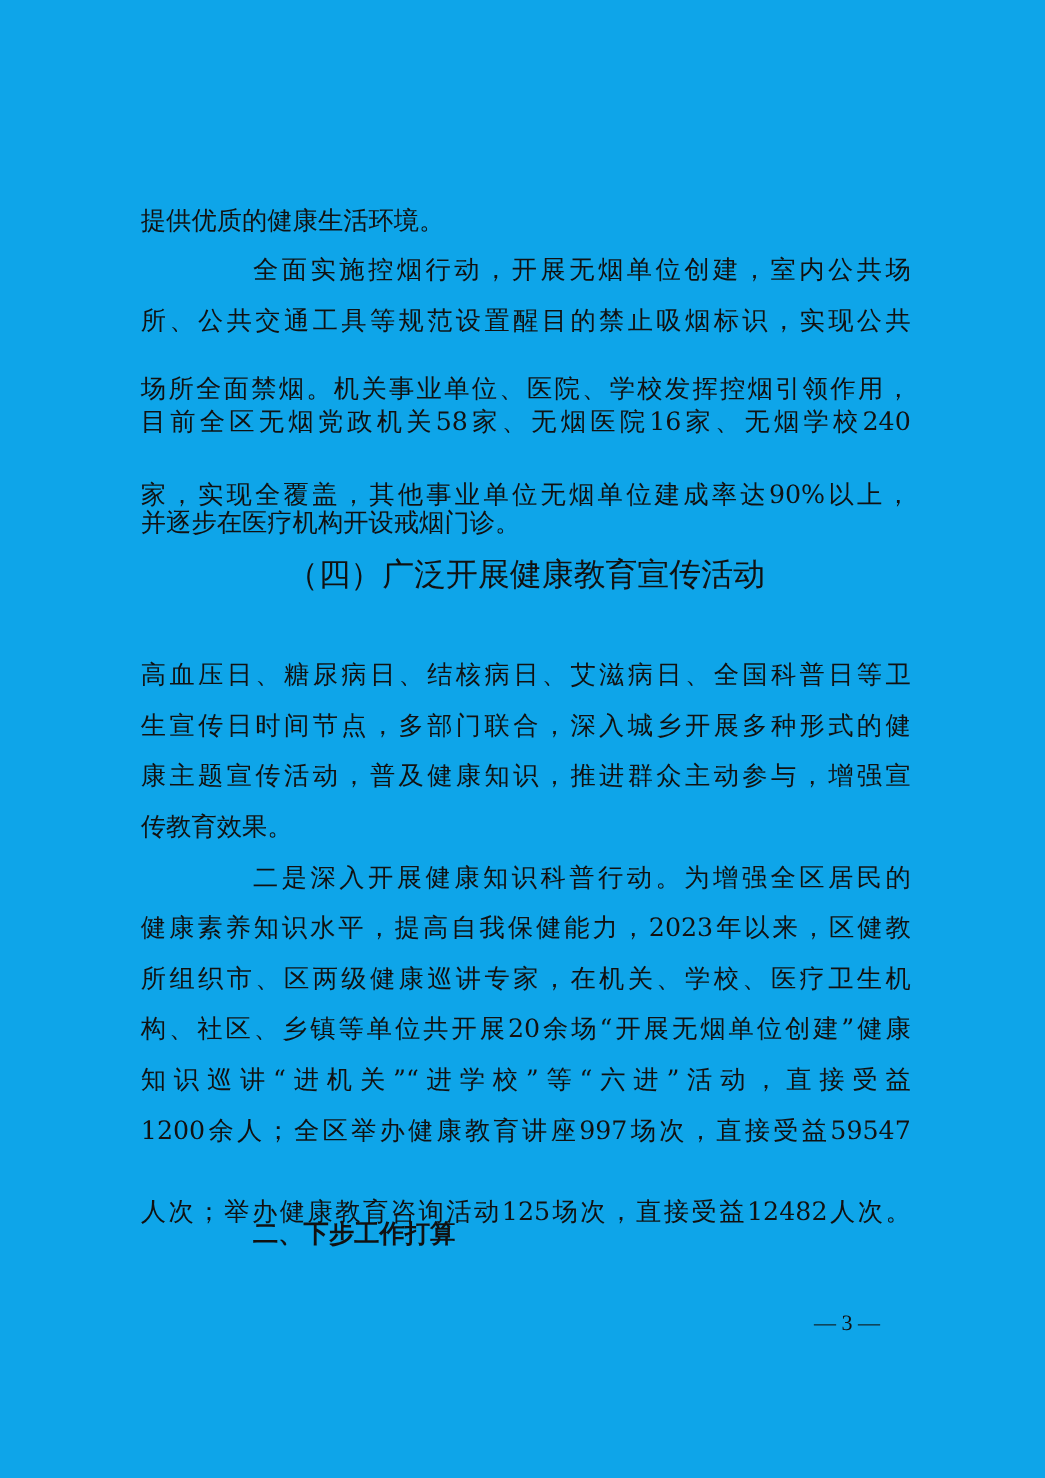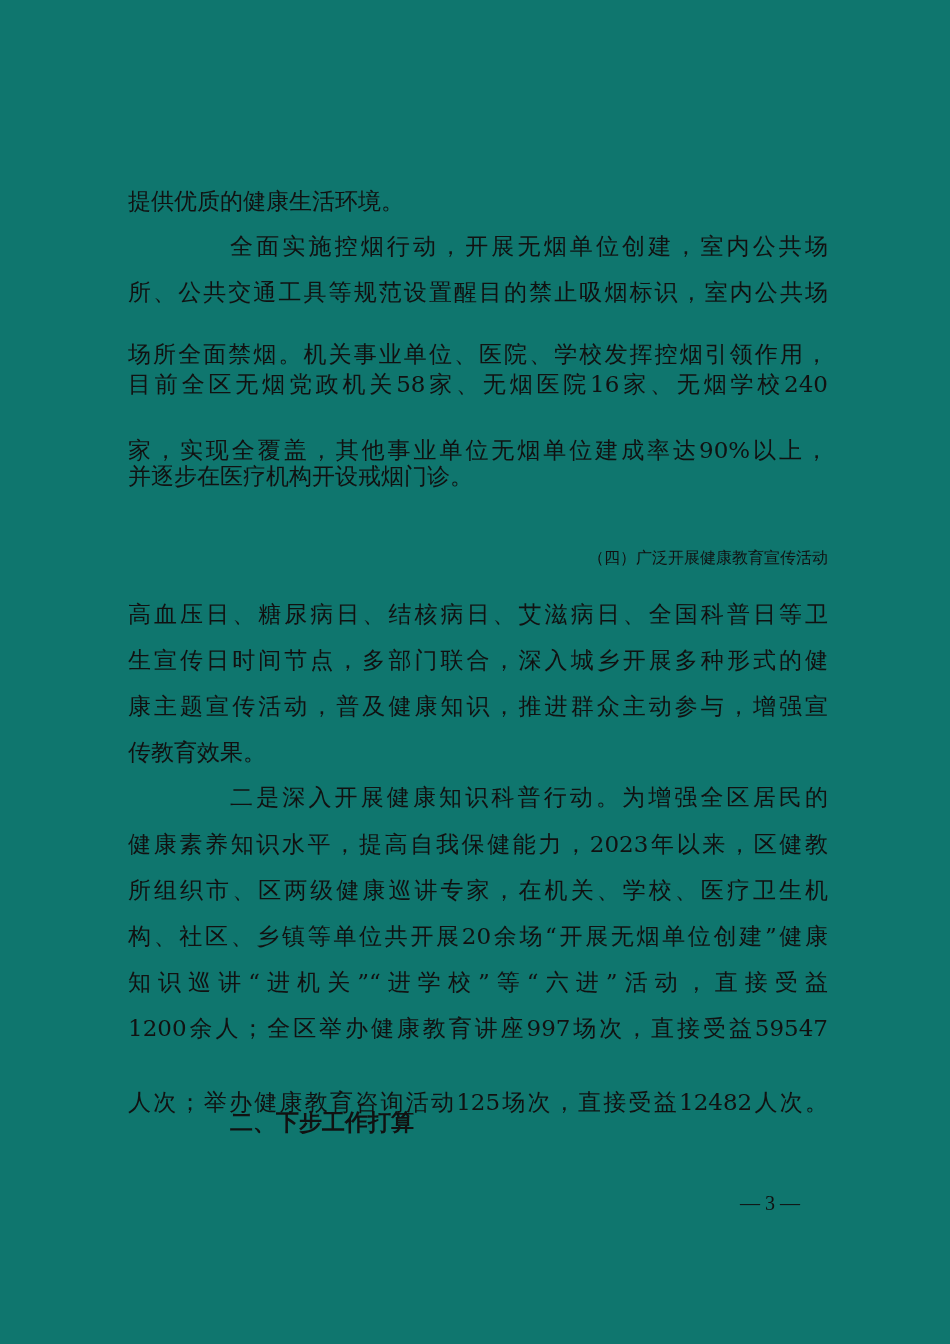--- a/index.html
+++ b/index.html
@@ -1,44 +1,43 @@
 <!DOCTYPE html>
 <html><head>
 <meta charset="utf-8">
 <style>
   html, body { margin: 0; padding: 0; background: #ffffff; }
   body { width: 950px; height: 1344px; position: relative; overflow: hidden; }
   .page {
-    position: absolute; left: 0; top: 0; width: 950px; height: 1344px; background: #0f766e;
+    position: absolute; left: 0; top: 0; width: 950px; height: 1344px; background: #0ea5e9;
   }
   .line {
     position: absolute;
     left: 128px;
     width: 700px;
     height: 32px;
     line-height: 32px;
     font-family: "DejaVu Serif", "Liberation Serif", serif;
     font-size: 23px;
     color: #111;
     white-space: nowrap;
     text-align: justify;
     text-align-last: justify;
     letter-spacing: 0;
   }
   .line.last { text-align-last: left; }
   .line.indent { left: 230px; width: 598px; }
   .subhead {
     position: absolute;
     left: 128px; width: 700px;
-    text-align: right;
+    text-align: center;
     font-family: "DejaVu Serif", "Liberation Serif", serif;
-    font-size: 16px; color: #111;
+    font-size: 29px; color: #111;
     height: 32px; line-height: 32px;
     white-space: nowrap;
-    margin-top: 36px;
   }
   .heading {
     position: absolute;
     left: 230px;
     font-family: "DejaVu Sans", "Liberation Sans", sans-serif;
     font-weight: bold;
     font-size: 23px;
     color: #111;
     height: 32px; line-height: 32px;
     white-space: nowrap;
@@ -53,34 +52,34 @@
   }
 </style>
 </head>
 <body>
 
 <div class="page">
 
   <div class="line last" style="top:185px;">提供优质的健康生活环境。</div>
 
   <div class="line indent" style="top:230px;">全面实施控烟行动，开展无烟单位创建，室内公共场</div>
-  <div class="line" style="top:276px;">所、公共交通工具等规范设置醒目的禁止吸烟标识，室内公共场</div>
+  <div class="line" style="top:276px;">所、公共交通工具等规范设置醒目的禁止吸烟标识，实现公共</div>
   <div class="line" style="top:322px;margin-top:16px;">场所全面禁烟。机关事业单位、医院、学校发挥控烟引领作用，</div>
   <div class="line" style="top:368px;">目前全区无烟党政机关58家、无烟医院16家、无烟学校240</div>
   <div class="line" style="top:434px;">家，实现全覆盖，其他事业单位无烟单位建成率达90%以上，</div>
   <div class="line last" style="top:460px;">并逐步在医疗机构开设戒烟门诊。</div>
 
   <div class="subhead" style="top:506px;">（四）广泛开展健康教育宣传活动</div>
 
   <div class="line" style="top:644px;">生宣传日时间节点，多部门联合，深入城乡开展多种形式的健</div>
   <div class="line" style="top:598px;">高血压日、糖尿病日、结核病日、艾滋病日、全国科普日等卫</div>
   <div class="line" style="top:690px;">康主题宣传活动，普及健康知识，推进群众主动参与，增强宣</div>
   <div class="line last" style="top:736px;">传教育效果。</div>
 
-  <div class="line indent" style="top:782px;font-family:Liberation Serif, serif;">二是深入开展健康知识科普行动。为增强全区居民的</div>
+  <div class="line indent" style="top:782px;">二是深入开展健康知识科普行动。为增强全区居民的</div>
   <div class="line" style="top:828px;">健康素养知识水平，提高自我保健能力，2023年以来，区健教</div>
   <div class="line" style="top:874px;">所组织市、区两级健康巡讲专家，在机关、学校、医疗卫生机</div>
   <div class="line" style="top:920px;">构、社区、乡镇等单位共开展20余场“开展无烟单位创建”健康</div>
   <div class="line" style="top:966px;">知识巡讲“进机关”“进学校”等“六进”活动，直接受益</div>
   <div class="line" style="top:1012px;">1200余人；全区举办健康教育讲座997场次，直接受益59547</div>
   <div class="line" style="top:1058px;margin-top:28px;">人次；举办健康教育咨询活动125场次，直接受益12482人次。</div>
 
   <div class="heading" style="top:1106px;">二、下步工作打算</div>
 
   <div class="page-number">— 3 —</div>

